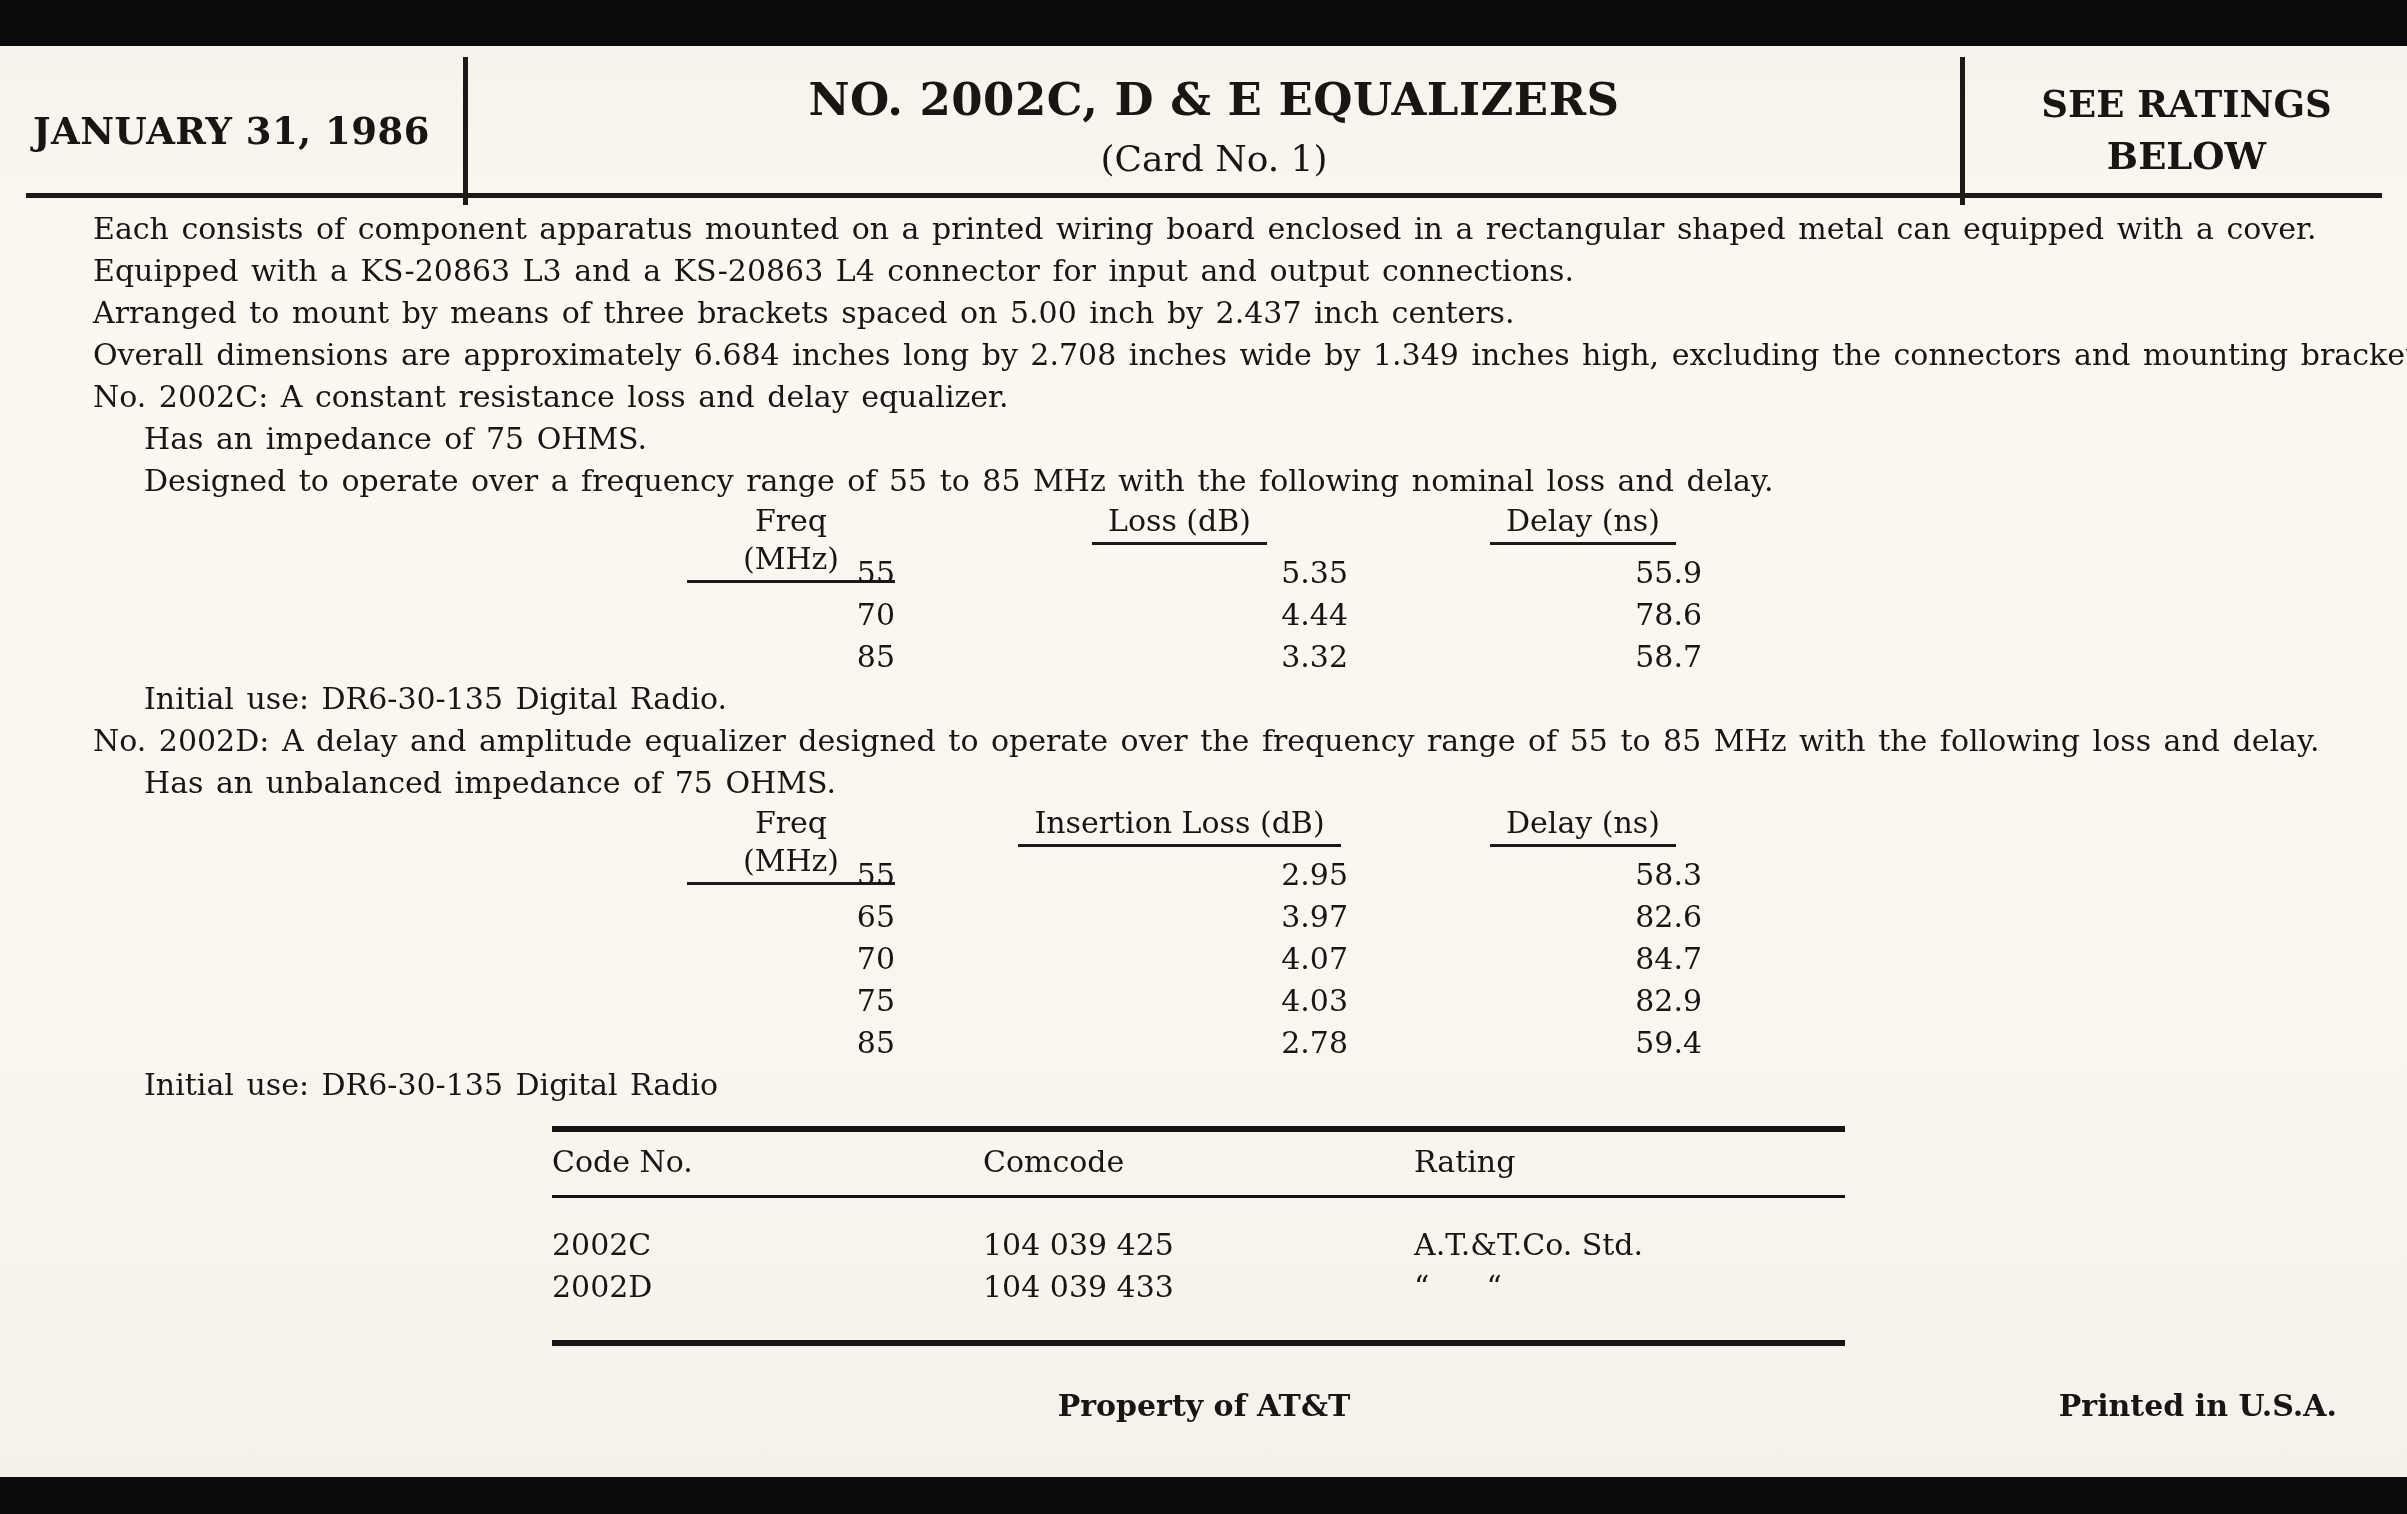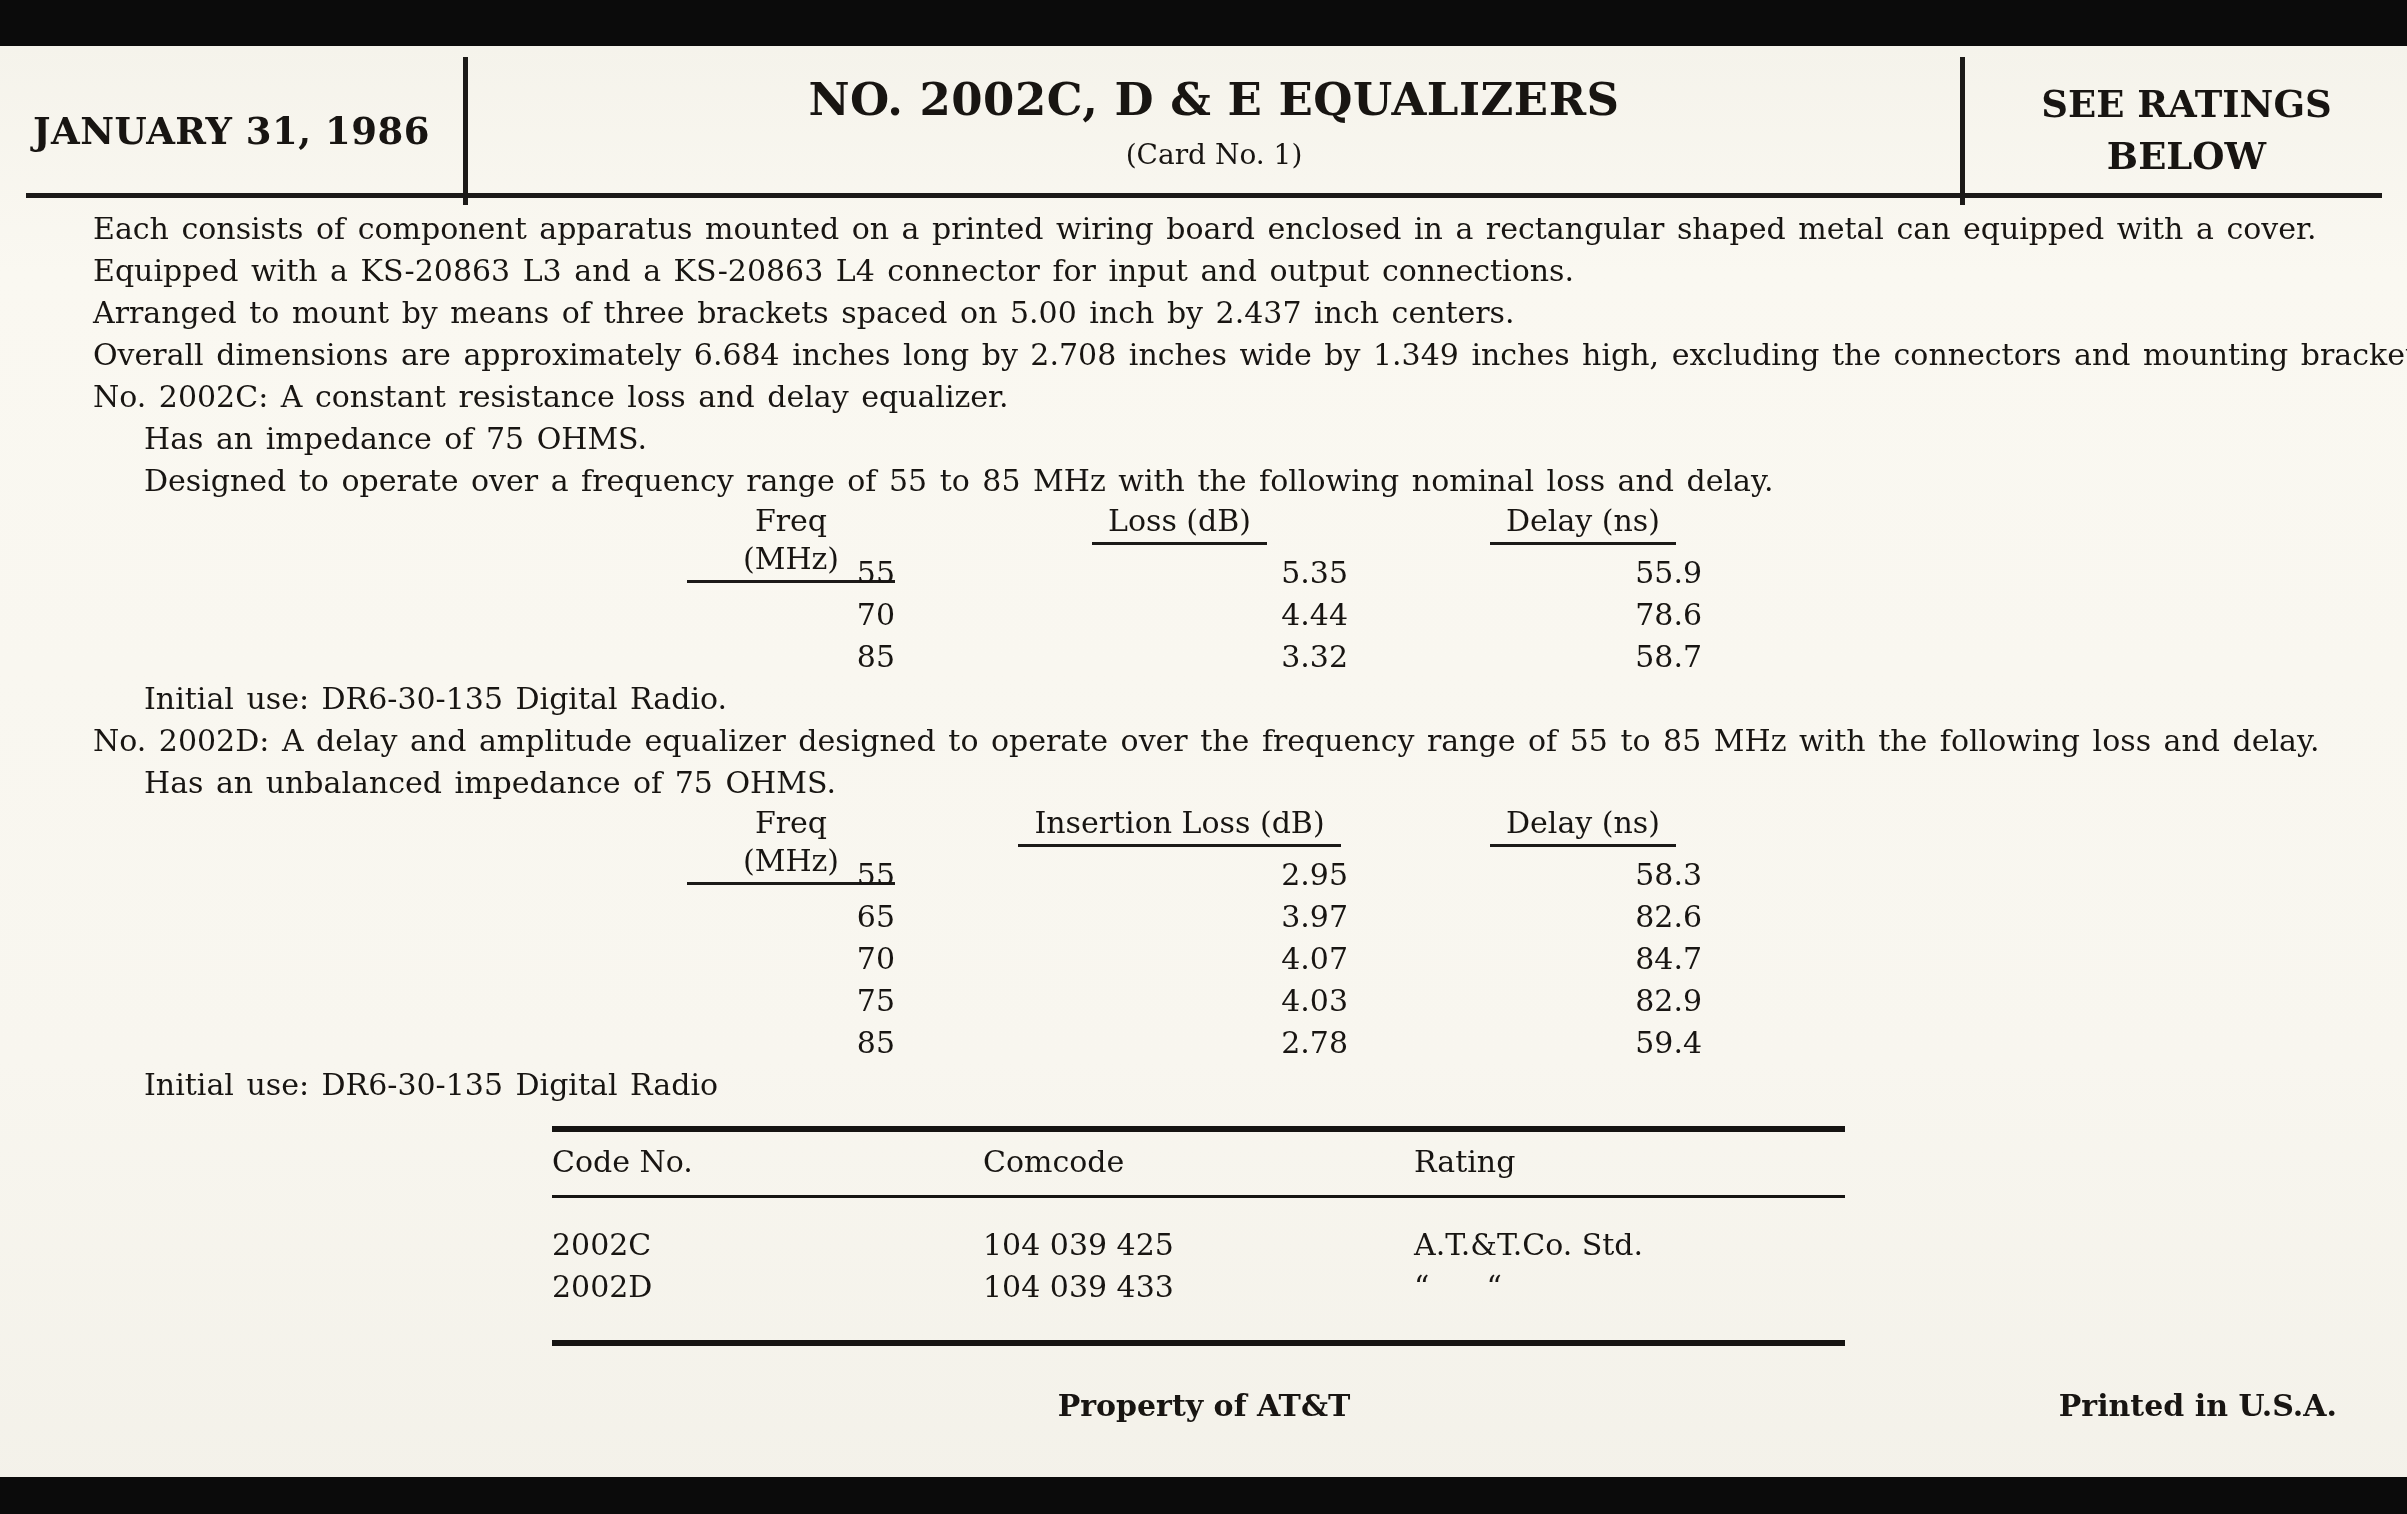--- a/index.html
+++ b/index.html
@@ -25,21 +25,21 @@
     position: absolute; top: 46px; left: 0; right: 0; height: 148px;
     display: flex; align-items: stretch; margin-top: 11px;
   }
   .m-cell { display: flex; flex-direction: column; justify-content: center; align-items: center; }
   .m-date {
     width: 463px; border-right: 5px solid #1c1a18;
     font-size: 37px; font-weight: bold; letter-spacing: 0.5px;
   }
   .m-title { flex: 1; justify-content: flex-start; padding-top: 16px; }
   .doc-title { font-size: 45px; font-weight: bold; letter-spacing: 0.5px; }
-  .doc-subtitle { font-size: 28px; margin-top: 12px; }
+  .doc-subtitle { font-size: 36px; margin-top: 12px; }
   .m-ratings {
     width: 443px; border-left: 5px solid #1c1a18;
     font-size: 37px; font-weight: bold; line-height: 1.4; text-align: center;
   }
   .head-rule { position: absolute; top: 193px; left: 26px; right: 26px; height: 5px; background: #1c1a18; }
 
   
   .content {
     position: absolute; top: 188px; left: 93px; right: 69px;
     padding-top: 20px;

